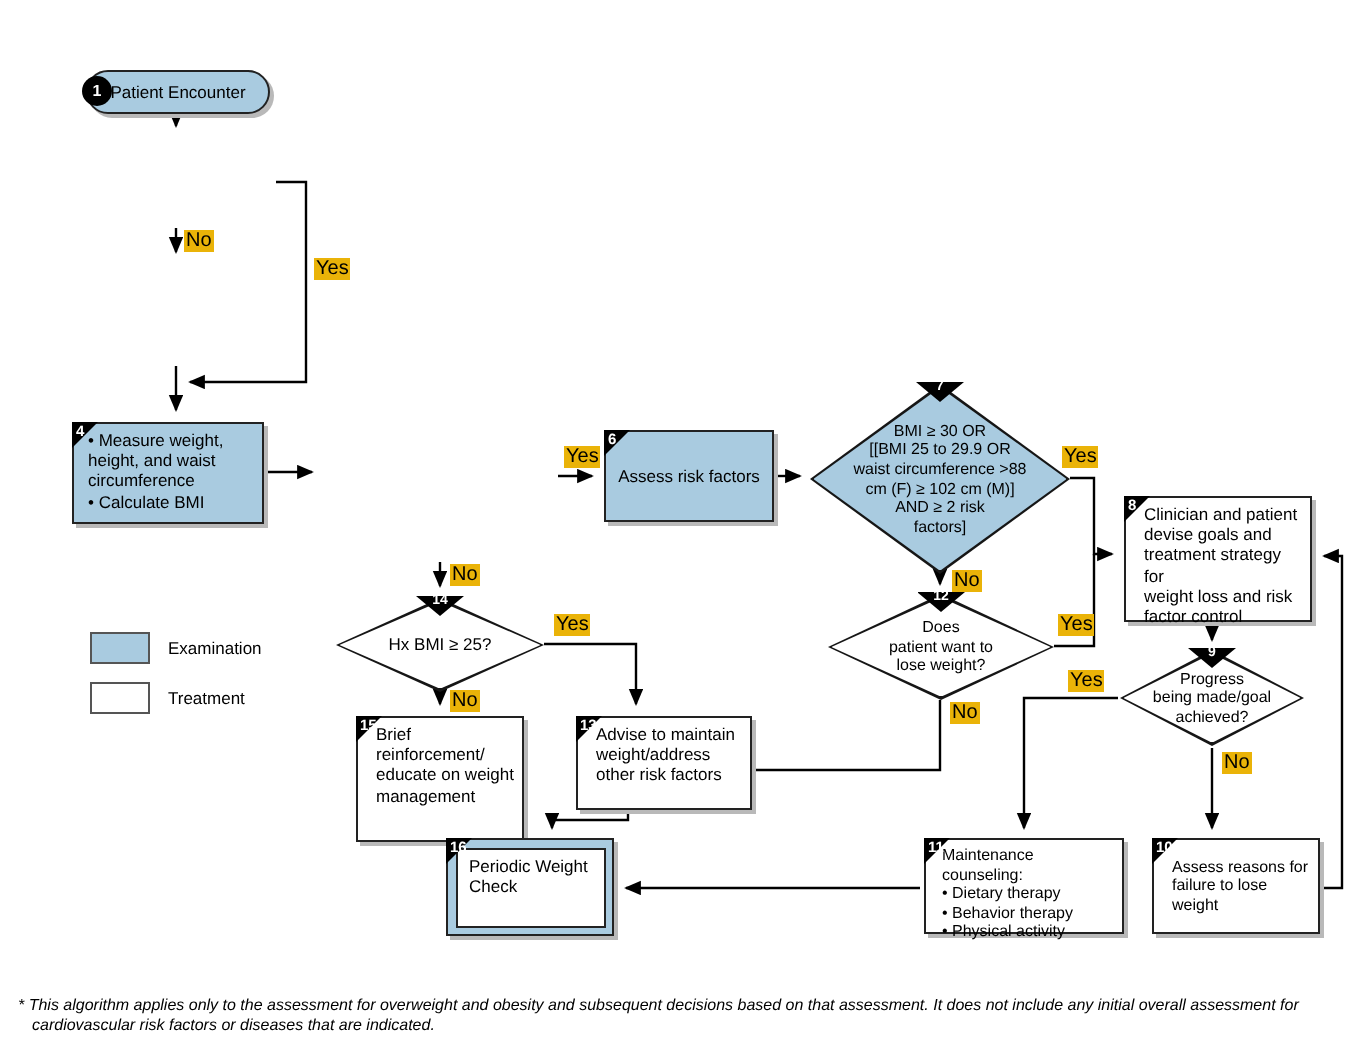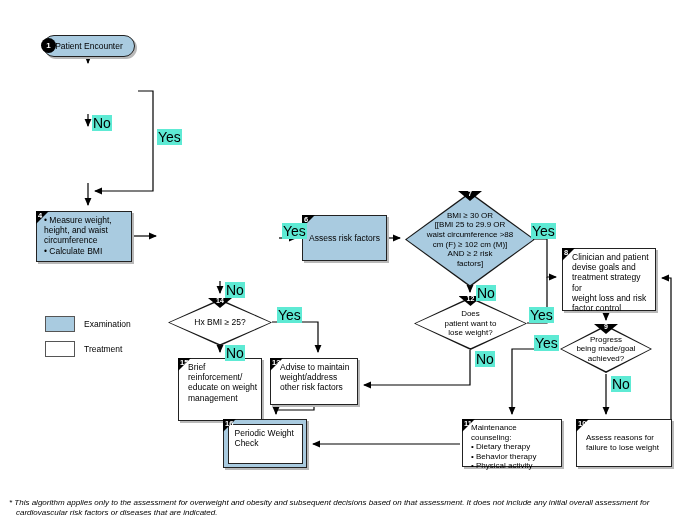--- a/index.html
+++ b/index.html
@@ -36,21 +36,21 @@
   
   .pill{position:absolute;left:43px;top:35px;width:92px;height:22px;z-index:2;
         border:1.5px solid #222;border-radius:11px;background:#a9cbe0;
         box-shadow:2px 2px 0 #b9b9b9;box-sizing:border-box;
         display:flex;align-items:center;justify-content:center;font-size:8.5px;}
   .pill-badge{position:absolute;left:-3px;top:2px;width:15px;height:15px;border-radius:50%;
               background:#000;color:#fff;font-size:8px;font-weight:bold;
               display:flex;align-items:center;justify-content:center;z-index:4;}
 
   
-  .elabel{position:absolute;z-index:3;font-size:14px;background:#5eead4;padding:0 1px;}
+  .elabel{position:absolute;z-index:3;font-size:10px;background:#eab308;padding:0 1px;}
 
   
   .legend{position:absolute;left:45px;top:316px;z-index:2;font-size:8.5px;}
   .lrow{display:flex;align-items:center;margin-bottom:9px;}
   .swatch{width:30px;height:16px;border:1.5px solid #555;box-sizing:border-box;margin-right:9px;}
   .swatch.blue{background:#a9cbe0;}
   .swatch.white{background:#ffffff;}
 
   
   .footnote{position:absolute;left:9px;top:498px;width:650px;z-index:2;
@@ -145,21 +145,21 @@
   <div class="dnode" style="left:560px;top:325px;width:92px;height:48px">
     <div class="d-b"></div>
     <div class="d-f"></div>
     <div class="d-t" style="font-size:8px">Progress
 being made/goal
 achieved?</div>
     <div class="d-badge"></div>
     <span class="d-num">9</span>
   </div>
 
-  <div class="rnode white" style="left:576px;top:419px;width:96px;height:48px">
+  <div class="rnode white" style="left:576px;top:419px;width:84px;height:48px">
     <div class="corner"></div>
     <span class="bnum">10</span>
     <div class="rtext vcenter" style="font-size:8px">Assess reasons for
 failure to lose weight</div>
   </div>
 
   <div class="rnode white" style="left:462px;top:419px;width:100px;height:48px">
     <div class="corner"></div>
     <span class="bnum">11</span>
     <div class="rtext" style="font-size:8px;padding-left:8px">Maintenance counseling:
@@ -171,21 +171,21 @@
   <div class="dnode" style="left:414px;top:297px;width:113px;height:53px">
     <div class="d-b"></div>
     <div class="d-f"></div>
     <div class="d-t" style="font-size:8px">Does
 patient want to
 lose weight?</div>
     <div class="d-badge"></div>
     <span class="d-num">12</span>
   </div>
 
-  <div class="rnode white" style="left:270px;top:358px;width:88px;height:47px">
+  <div class="rnode white" style="left:288px;top:358px;width:88px;height:47px">
     <div class="corner"></div>
     <span class="bnum">13</span>
     <div class="rtext" style="padding-left:9px">Advise to maintain
 weight/address
 other risk factors</div>
   </div>
 
   <div class="dnode" style="left:168px;top:299px;width:104px;height:47px">
     <div class="d-b"></div>
     <div class="d-f"></div>

